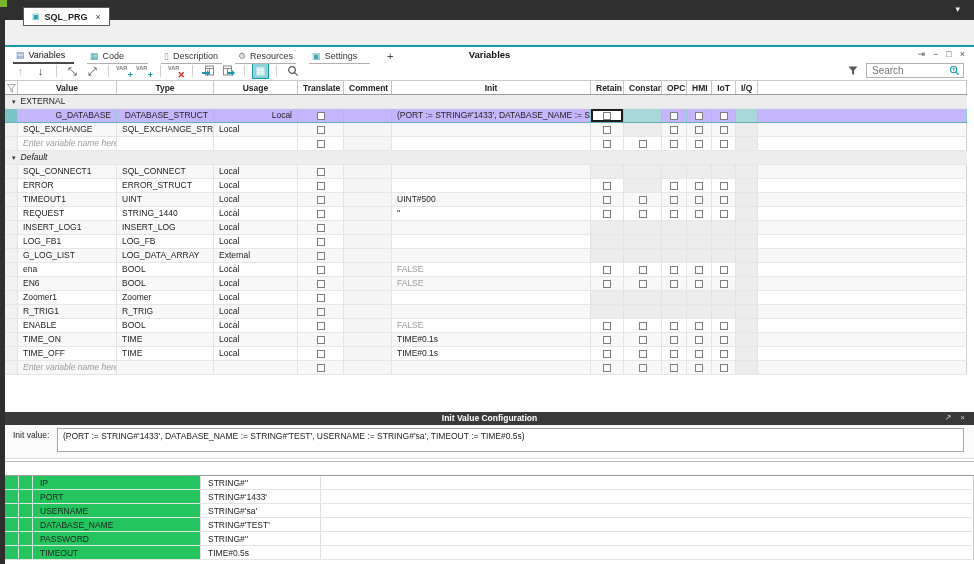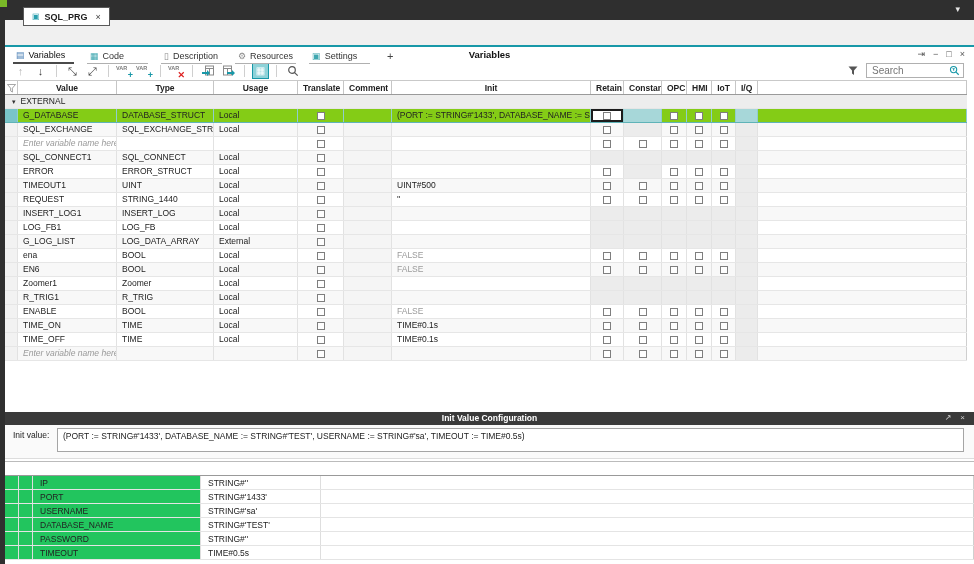--- a/index.html
+++ b/index.html
@@ -61,21 +61,21 @@
   .c-fill{flex:1 1 auto;border-right:1px solid #cfcfcf;}
   .cbcell{display:flex;align-items:center;justify-content:center;padding:0;}
   .cb{width:8px;height:8px;border:1px solid #7e7e7e;background:#fefefe;display:block;box-sizing:border-box;}
   .dis{background:#ececec;}
   .selcol{background:#f2f2f2;}
   .comcol{background:#f5f5f5;}
   .grouprow{background:#ededed;}
   .grouprow .glabel{padding-left:2px;}
   .garrow{margin:0 3px 0 7px;font-size:7px;color:#333;}
   .italic{font-style:italic;}
-  .sel-row{background:#84cc16;border-bottom:1px solid #5fb3b8;}
+  .sel-row{background:#c4b5fd;border-bottom:1px solid #5fb3b8;text-align:right;}
   .sel-row .vc{border-right:1px solid #8fcdd0;}
   .sel-row .dis{background:#a7d7d9;}
   .sel-row .selcol{background:#79c4c8;}
   .focuscell{box-shadow:inset 0 0 0 2px #1c1c1c;background:#fff !important;}
   .ph{color:#999;font-style:italic;}
   .muted{color:#9a9a9a;}
   
   .initpanel{position:absolute;left:5px;top:412px;right:0;bottom:0;background:#fff;}
   .ipbar{height:13px;background:#3a3a3a;position:relative;}
   .iptitle{position:absolute;left:0;right:0;top:1px;text-align:center;color:#fff;font-size:8.5px;font-weight:bold;}
@@ -334,20 +334,24 @@
           </div>
           <div class="vc c-hmi cbcell">
             <span class="cb"></span>
           </div>
           <div class="vc c-iot cbcell">
             <span class="cb"></span>
           </div>
           <div class="vc c-iq cbcell dis"></div>
           <div class="vc c-fill"></div>
         </div>
+        <div class="vrow grouprow">
+          <span class="garrow">▾</span>
+          <span class="glabel italic">Default</span>
+        </div>
         <div class="vrow odd">
           <div class="vc c-sel selcol"></div>
           <div class="vc c-name">SQL_CONNECT1</div>
           <div class="vc c-type">SQL_CONNECT</div>
           <div class="vc c-usage">Local</div>
           <div class="vc c-trans cbcell">
             <span class="cb"></span>
           </div>
           <div class="vc c-com comcol"></div>
           <div class="vc c-init"></div>

